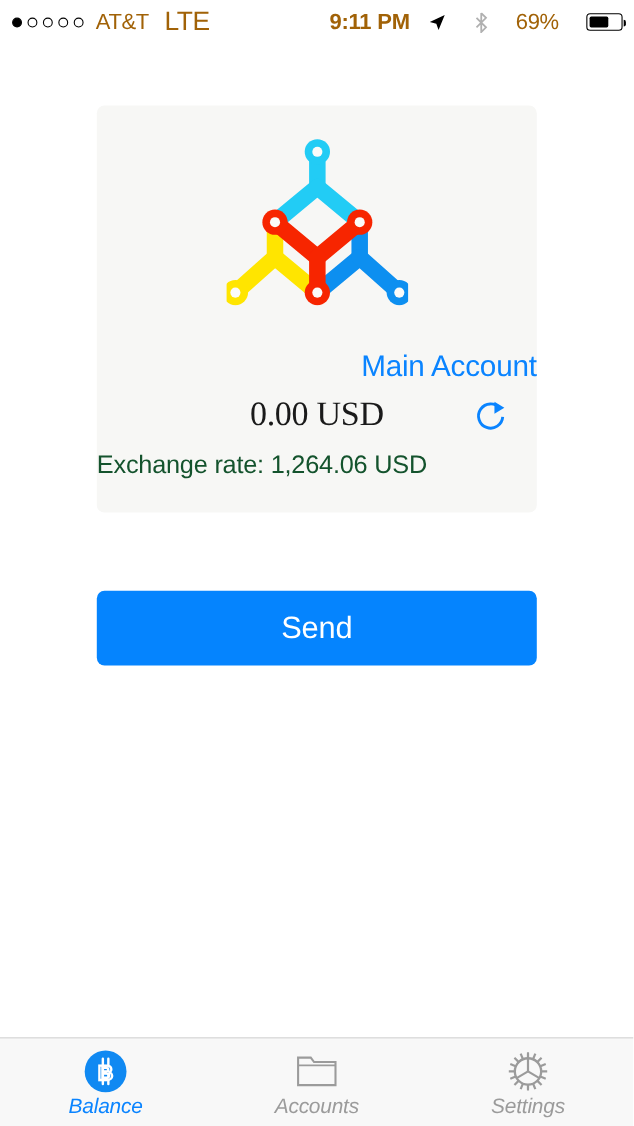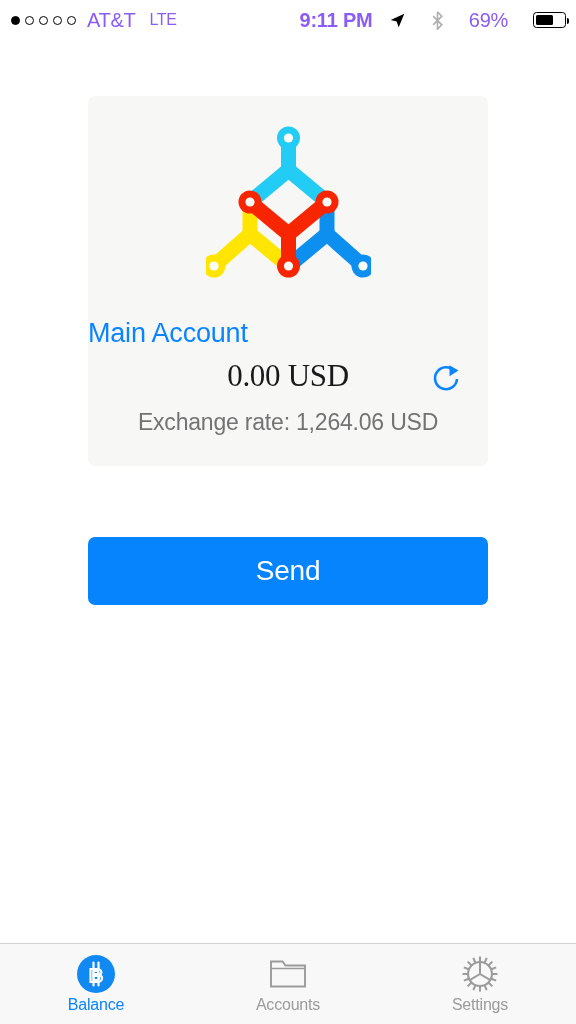--- a/index.html
+++ b/index.html
@@ -14,31 +14,31 @@
     width:576px; height:1024px;
     background:#ffffff;
     overflow:hidden;
   }
 
   
   .statusbar {
     position:absolute; top:0; left:0;
     width:576px; height:40px;
     display:flex; align-items:center;
-    color:#8b5cf6;
+    color:#a16207;
   }
   .sb-left {
     position:absolute; left:11px; top:0; height:40px;
     display:flex; align-items:center; gap:0;
   }
   .dots { display:flex; align-items:center; gap:5px; margin-right:11px; }
   .dot { width:9px; height:9px; border-radius:50%; border:1.6px solid #000; }
   .dot.filled { background:#000; }
   .carrier { font-size:20px; font-weight:400; letter-spacing:-0.3px; }
-  .lte { font-size:16px; font-weight:400; margin-left:14px; letter-spacing:-0.3px; }
+  .lte { font-size:24px; font-weight:400; margin-left:14px; letter-spacing:-0.3px; }
   .sb-center {
     position:absolute; left:0; top:0; width:576px; height:40px;
     display:flex; align-items:center; justify-content:center;margin-left:48px;
   }
   .clock { font-size:20px; font-weight:700; letter-spacing:-0.2px; }
   .sb-right {
     position:absolute; right:10px; top:0; height:40px;
     display:flex; align-items:center; gap:25px;
   }
   .loc-arrow { width:17px; height:17px; display:block; }
@@ -63,42 +63,42 @@
     background:#f7f7f5;
     border-radius:7px;
   }
   .logo-wrap {
     position:absolute; left:0; top:14px; width:400px; height:180px;
     display:flex; align-items:center; justify-content:center;
   }
   .logo { display:block; }
   .acct-name {
     position:absolute; left:0; top:222px; width:400px;
-    text-align:left;
+    text-align:right;
     font-size:27px; color:#0a84ff; letter-spacing:-0.2px;
   }
   .balance-row {
     position:absolute; left:0; top:262px; width:400px; height:44px;font-family:Liberation Serif, serif;
   }
   .balance {
     position:absolute; left:0; top:0; width:400px;
     text-align:center;
     font-size:31px; color:#1a1a1a; letter-spacing:-0.3px;
   }
   .refresh-btn {
     position:absolute; right:18px; top:-1px;
     width:44px; height:44px;
     display:flex; align-items:center; justify-content:center;
     cursor:pointer;
   }
   .refresh-icon { width:34px; height:34px; display:block; }
   .exchange-rate {
     position:absolute; left:0; top:313px; width:400px;
-    text-align:center;
-    font-size:23px; color:#737373; letter-spacing:-0.2px;
+    text-align:left;
+    font-size:23px; color:#14532d; letter-spacing:-0.2px;
   }
 
   
   .actions {
     position:absolute; left:88px; top:537px; width:400px;text-align:center;
   }
   .btn {
     width:400px; height:68px;
     border-radius:7px;
     display:flex; align-items:center; justify-content:center;
@@ -126,21 +126,21 @@
     align-items:center; justify-content:flex-start;
     padding-top:11px;
     cursor:pointer; user-select:none;
   }
   .tab-icon {
     height:38px; width:44px;
     display:flex; align-items:center; justify-content:center;
   }
   .tab-label {
     margin-top:3px;
-    font-size:16px; color:#9b9b9b; letter-spacing:-0.2px;
+    font-size:19px; color:#9b9b9b; letter-spacing:-0.2px;font-style:italic;
   }
   .tab.active .tab-label { color:#0a84ff; }
   .btc-circle {
     width:38px; height:38px; border-radius:50%;
     background:#1089f2;
     display:flex; align-items:center; justify-content:center;
   }
 </style>
 </head>
 <body>

